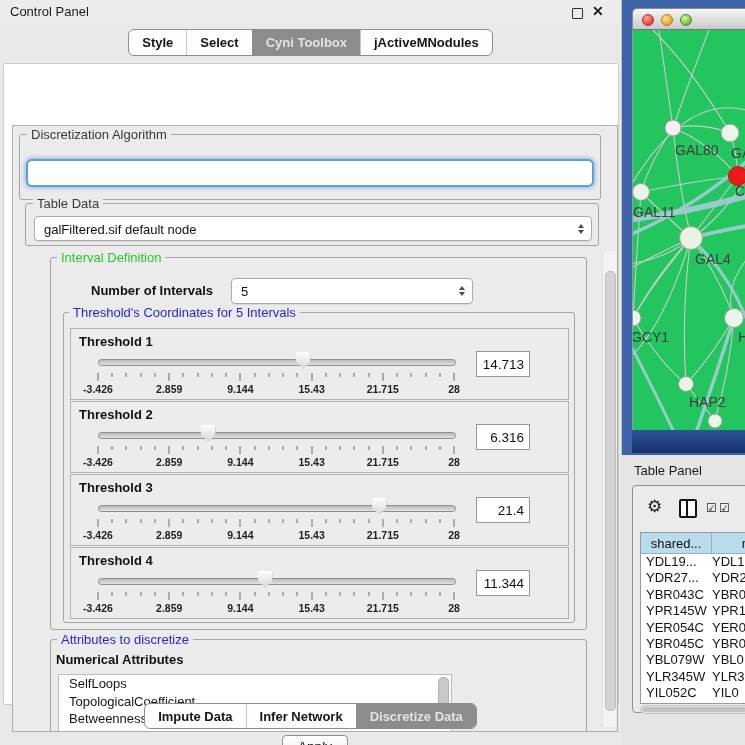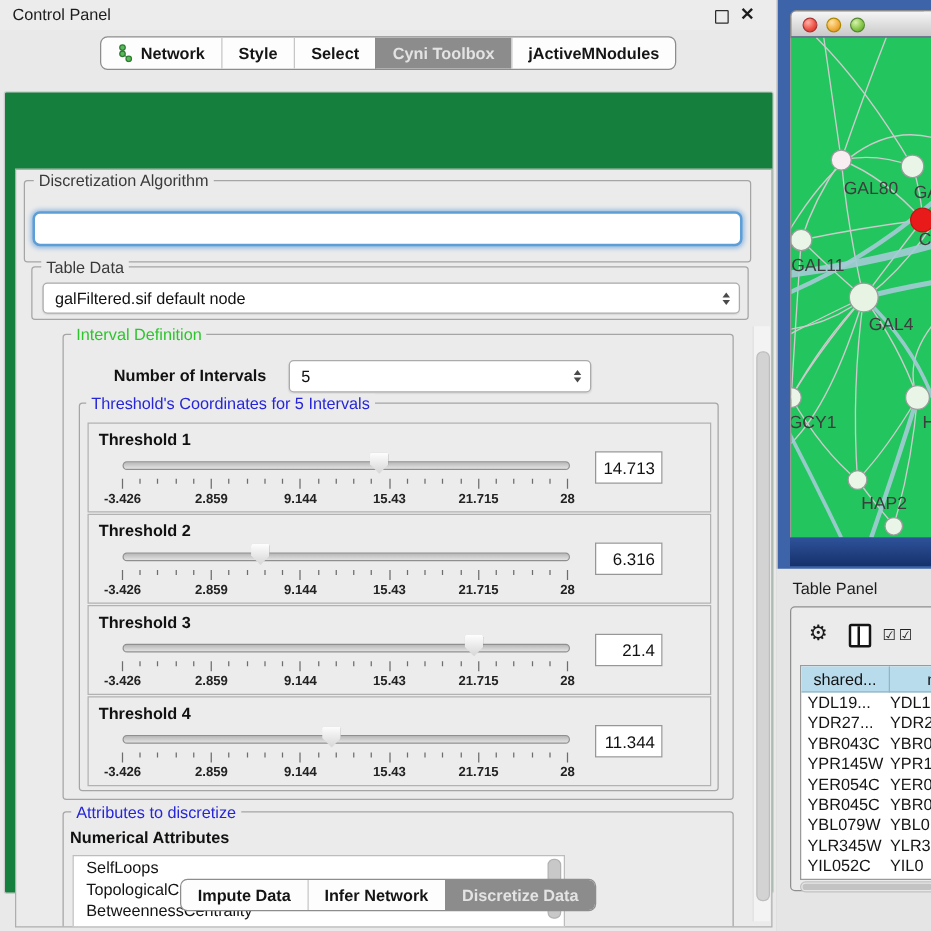--- a/index.html
+++ b/index.html
@@ -15,21 +15,21 @@
 
   
   .tabbar{position:absolute;left:0;top:29px;width:621px;display:flex;justify-content:center;}
   .tabgroup{display:inline-flex;border:1px solid #8d8d8d;border-radius:6px;background:#fdfdfd;overflow:hidden;height:25px;}
   .tab{display:flex;align-items:center;padding:0 13px;font-size:13px;font-weight:600;color:#151515;border-left:1px solid #c6c6c6;cursor:default;white-space:nowrap;}
   .tab:first-child{border-left:none;}
   .tab.selected{background:#8c8c8c;color:#e3e3e3;border-left-color:#8c8c8c;}
   .tab .net-ico{margin-right:6px;}
 
   
-  .outer-panel{position:absolute;left:3px;top:73px;width:614px;height:640px;background:#15803d;border:1px solid #cccccc;border-radius:2px;text-decoration:underline;}
+  .outer-panel{position:absolute;left:3px;top:63px;width:614px;height:640px;background:#ffffff;border:1px solid #cccccc;border-radius:2px;text-decoration:underline;}
   .inner-panel{position:absolute;left:8px;top:61px;width:604px;height:605px;background:#ebebeb;border:1px solid #aeaeae;overflow:hidden;}
 
   
   .group{position:absolute;border:1px solid #a5a5a5;border-radius:3px;}
   .group-label{position:absolute;top:-8px;background:#ebebeb;padding:0 4px;font-size:13px;white-space:nowrap;}
   .gl-gray{color:#3a3a3a;}
   .gl-green{color:#2ec42e;}
   .gl-blue{color:#2626d8;}
 
   
@@ -117,29 +117,20 @@
 
   <div class="cp">
     <div class="cp-titlebar">
       <span class="cp-title">Control Panel</span>
       <span class="float-ico"></span>
       <span class="close-ico">✕</span>
     </div>
 
     <div class="tabbar">
       <div class="tabgroup" id="top-tabs">
-          <div class="tab">
-            <svg width="13" height="15" viewBox="0 0 13 15" class="net-ico">
-              <path d="M4 3 L4 8 L9 12" stroke="#8b8b8b" stroke-width="1.2" fill="none"></path>
-              <circle cx="4" cy="3" r="2.2" fill="#57b957" stroke="#2e7d32"></circle>
-              <circle cx="4" cy="8" r="2.2" fill="#57b957" stroke="#2e7d32"></circle>
-              <circle cx="9" cy="12" r="2.2" fill="#57b957" stroke="#2e7d32"></circle>
-            </svg>
-            <span>Network</span>
-          </div>
           <div class="tab">
             <span>Style</span>
           </div>
           <div class="tab">
             <span>Select</span>
           </div>
           <div class="tab selected">
             <span>Cyni Toolbox</span>
           </div>
           <div class="tab">

